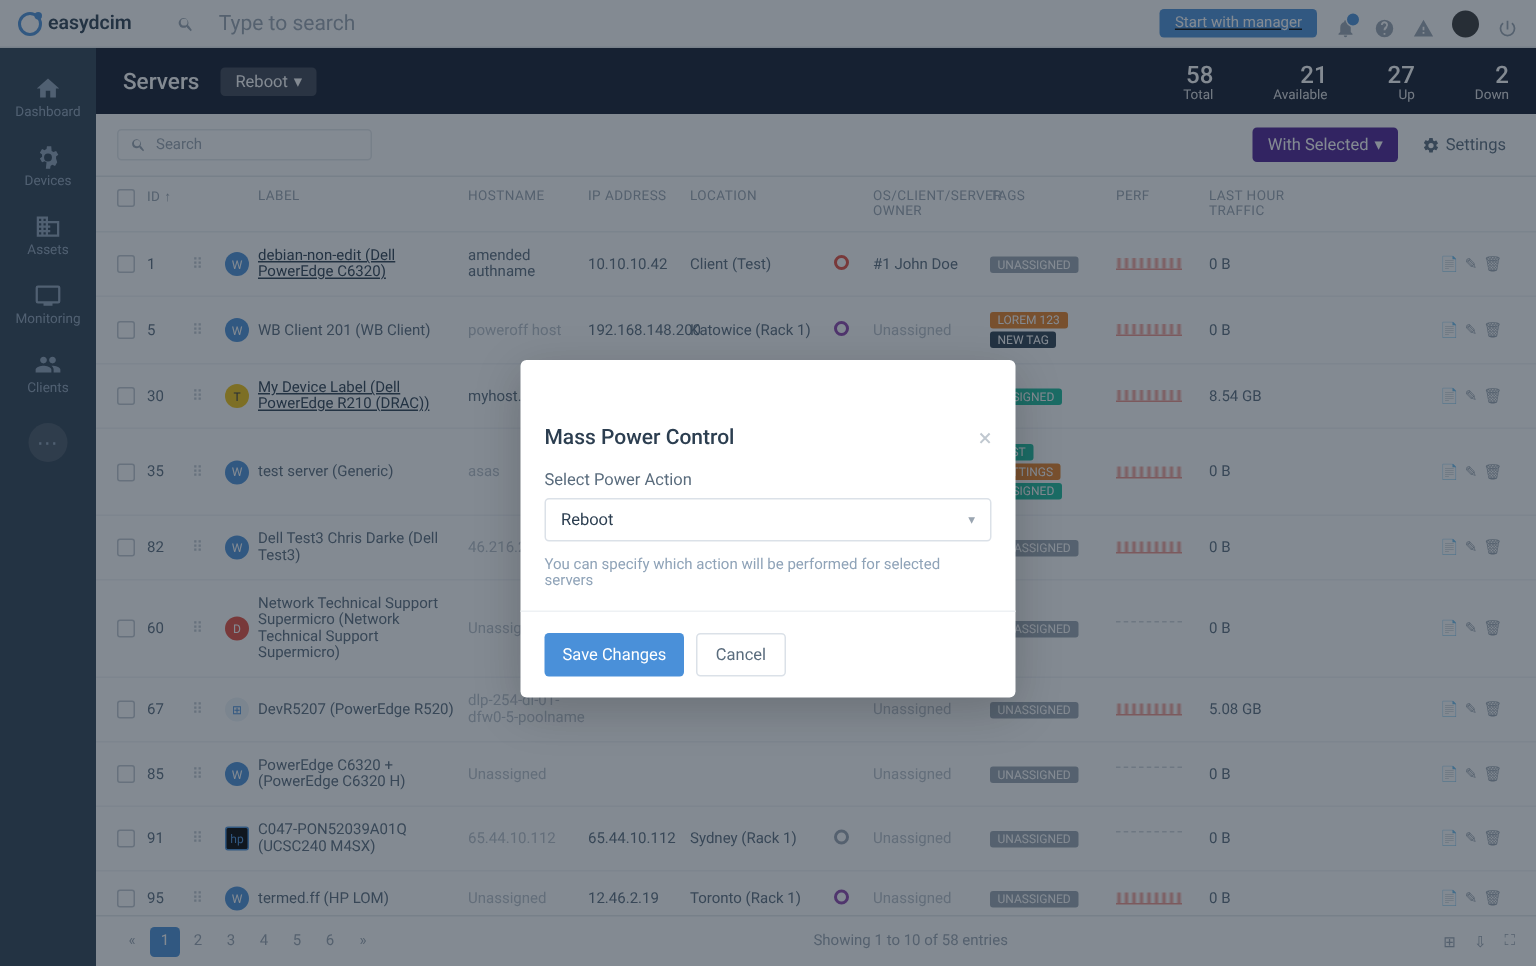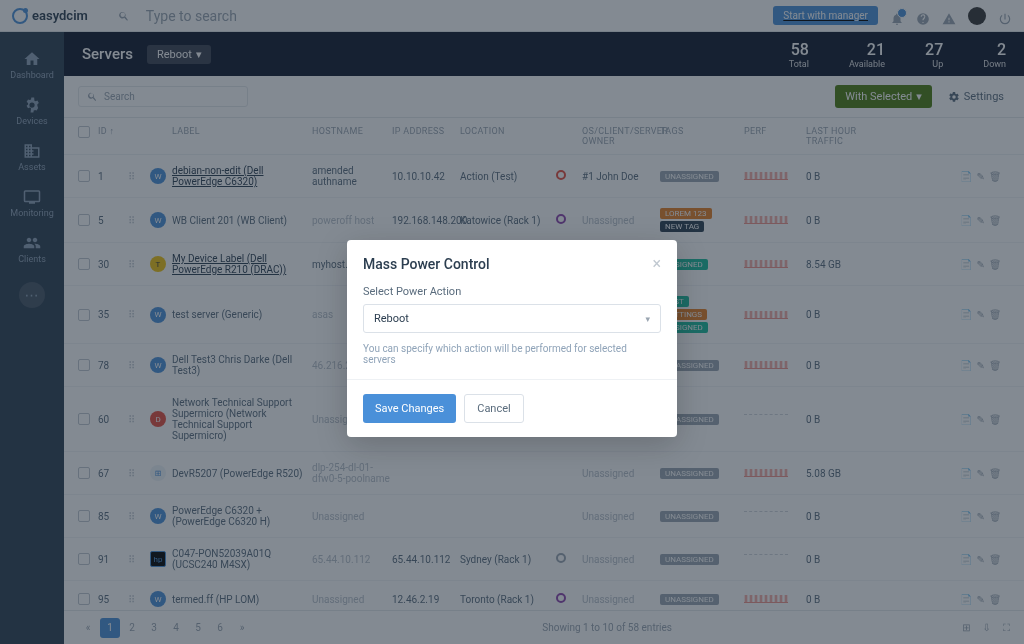--- a/index.html
+++ b/index.html
@@ -25,21 +25,21 @@
 .header-blue { background: #0f172a; height: 44px; display: flex; align-items: center; padding: 0 18px; color: #fff; }
 .header-title { font-size: 15px; font-weight: 500; }
 .actions-btn { margin-left: 14px; background: rgba(255,255,255,0.18); padding: 3px 10px; border-radius: 3px; font-size: 11px; display: flex; align-items: center; gap: 4px; }
 .stats { margin-left: auto; display: flex; gap: 40px; }
 .stat { text-align: right; }
 .stat .num { font-size: 16px; font-weight: 500; }
 .stat .lbl { font-size: 9px; opacity: 0.85; }
 
 .toolbar { background: #fff; height: 42px; display: flex; align-items: center; padding: 0 14px; border-bottom: 1px solid #e5e8ec; gap: 10px; }
 .search-box { display: flex; align-items: center; gap: 6px; border: 1px solid #e5e8ec; border-radius: 3px; padding: 4px 8px; font-size: 10px; color: #9aa5b1; width: 170px; }
-.with-selected { margin-left: auto; background: #4d7c0f; color: #fff; font-size: 11px; padding: 5px 10px; border-radius: 3px; display: flex; align-items: center; gap: 4px; }
+.with-selected { margin-left: auto; background: #4c1d95; color: #fff; font-size: 11px; padding: 5px 10px; border-radius: 3px; display: flex; align-items: center; gap: 4px; }
 .settings-btn { display: flex; align-items: center; gap: 4px; font-size: 11px; color: #5a6c7d; padding: 5px 6px; }
 
 .table { flex: 1; background: #fff; overflow: auto; font-size: 10px; color: #5a6c7d; }
 .thead { display: flex; padding: 8px 14px; border-bottom: 1px solid #eef1f4; font-size: 9px; text-transform: uppercase; color: #9aa5b1; letter-spacing: 0.3px; }
 .trow { display: flex; align-items: center; padding: 10px 14px; border-bottom: 1px solid #f2f4f7; min-height: 36px; }
 .trow.tall { min-height: 44px; }
 .c-chk { width: 20px; }
 .c-id { width: 30px; }
 .c-dots { width: 22px; color: #c0c8d0; }
 .c-os { width: 22px; display: flex; align-items: center; }
@@ -63,21 +63,21 @@
 
 .footer { background: #fff; height: 34px; border-top: 1px solid #e5e8ec; display: flex; align-items: center; padding: 0 14px; font-size: 10px; color: #9aa5b1; }
 .pagination { display: flex; gap: 2px; }
 .pg { width: 20px; height: 20px; display: flex; align-items: center; justify-content: center; border-radius: 3px; }
 .pg.active { background: #4a90d9; color: #fff; }
 .foot-center { flex: 1; text-align: center; }
 .foot-right { display: flex; gap: 12px; }
 
 .overlay { position: absolute; inset: 0; background: rgba(30,42,56,0.55); display: flex; align-items: flex-start; justify-content: center; padding-top: 240px; }
 .modal { background: #fff; border-radius: 4px; width: 330px; box-shadow: 0 8px 32px rgba(0,0,0,0.2); }
-.modal-header { padding: 14px 16px 12px; display: flex; align-items: center; justify-content: space-between; }
+.modal-header { padding: 14px 16px 12px; display: flex; align-items: center; justify-content: space-between; margin-top: 28px; }
 .modal-title { font-size: 14px; color: #2c3e50; font-weight: 500; }
 .modal-close { color: #c0c8d0; font-size: 16px; cursor: pointer; }
 .modal-body { padding: 0 16px 14px; border-bottom: 1px solid #eef1f4; }
 .form-label { font-size: 11px; color: #5a6c7d; margin-bottom: 6px; display: block; }
 .select { border: 1px solid #dbe1e8; border-radius: 3px; padding: 7px 10px; font-size: 11px; color: #2c3e50; display: flex; justify-content: space-between; align-items: center; margin-bottom: 10px; }
 .help-text { font-size: 10px; color: #8fa3b8; }
 .modal-footer { padding: 14px 16px; display: flex; gap: 8px; }
 .btn-primary { background: #4a90d9; color: #fff; border: none; padding: 7px 12px; border-radius: 3px; font-size: 11px; cursor: pointer; }
 .btn-default { background: #fff; border: 1px solid #dbe1e8; padding: 7px 12px; border-radius: 3px; font-size: 11px; color: #5a6c7d; cursor: pointer; }
 
@@ -223,21 +223,21 @@
             <div class="chk"></div>
           </div>
     <div class="c-id">1</div>
     <div class="c-dots">⠿</div>
     <div class="c-os">
             <div class="os-circle" style="background:#4a90d9;color:#fff;">W</div>
           </div>
     <div class="c-label underline">debian-non-edit (Dell PowerEdge C6320)</div>
     <div class="c-host ">amended authname</div>
     <div class="c-ip">10.10.10.42</div>
-    <div class="c-loc">Action (Test)</div>
+    <div class="c-loc">Client (Test)</div>
     <div class="c-osc"><span style="display:inline-block;width:10px;height:10px;border:2px solid #e74c3c;border-radius:50%"></span></div>
     <div class="c-owner ">#1 John Doe</div>
     <div class="c-tags">
             <span class="tag" style="background:#9aa5b1">Unassigned</span>
           </div>
     <div class="c-perf">
             <div class="spark spark-wave"></div>
           </div>
     <div class="c-traf">0 B</div>
     <div class="c-act">
@@ -330,21 +330,21 @@
     <div class="c-act">
       <span>📄</span>
       <span>✎</span>
       <span>🗑</span>
     </div>
   </div>
         <div class="trow ">
     <div class="c-chk">
             <div class="chk"></div>
           </div>
-    <div class="c-id">78</div>
+    <div class="c-id">82</div>
     <div class="c-dots">⠿</div>
     <div class="c-os">
             <div class="os-circle" style="background:#4a90d9;color:#fff;">W</div>
           </div>
     <div class="c-label ">Dell Test3 Chris Darke (Dell Test3)</div>
     <div class="c-host muted">46.216.202.31</div>
     <div class="c-ip">46.216.202.31</div>
     <div class="c-loc"></div>
     <div class="c-osc"></div>
     <div class="c-owner muted">Unassigned</div>

